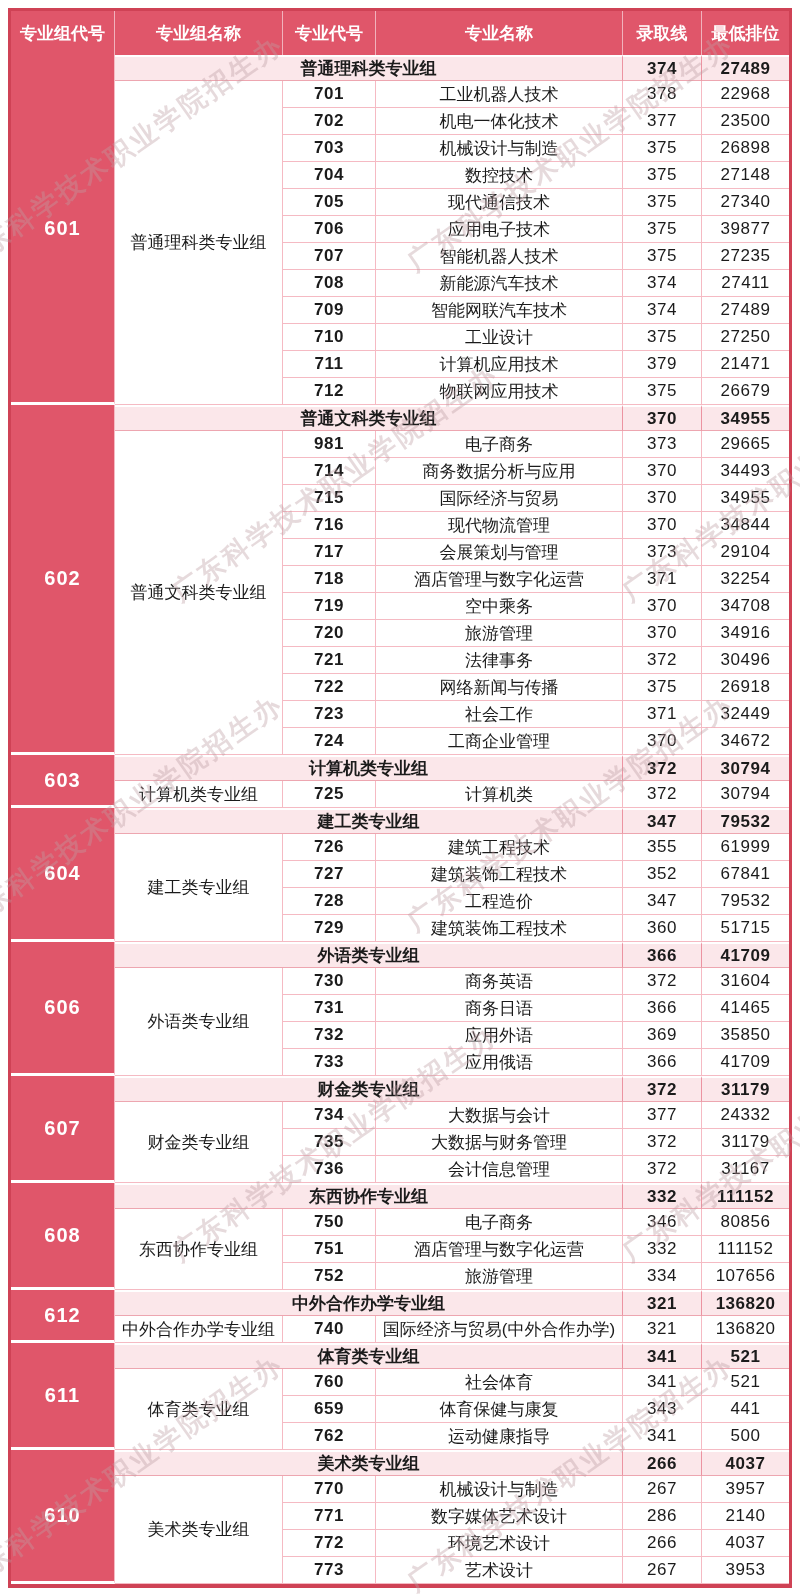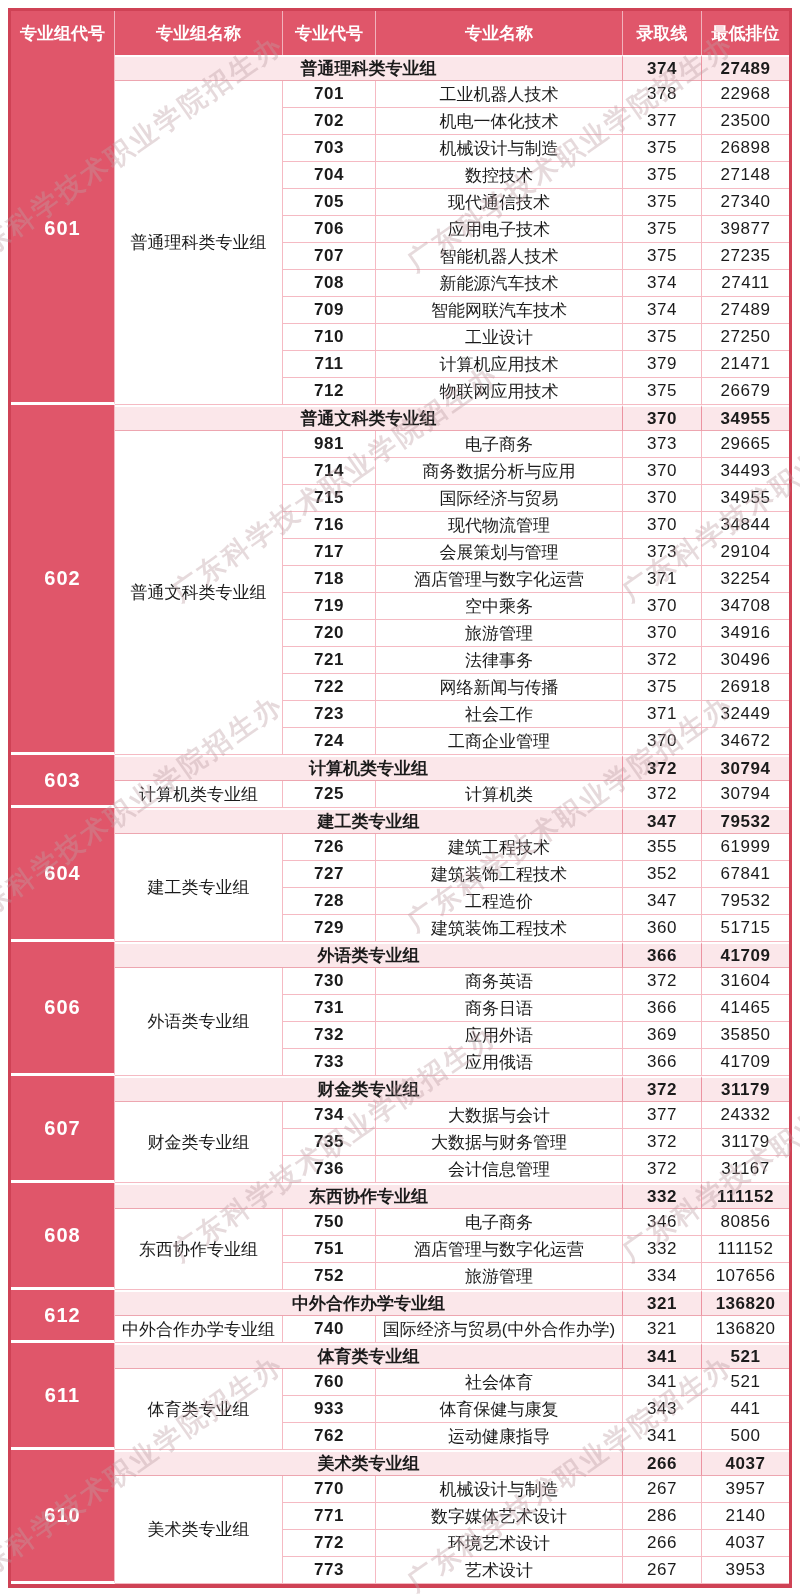--- a/index.html
+++ b/index.html
@@ -424,21 +424,21 @@
         <td class="rank-cell">521</td>
       </tr>
       <tr>
         <td class="side-name-cell" rowspan="3">体育类专业组</td>
         <td class="major-code-cell">760</td>
         <td class="major-name-cell">社会体育</td>
         <td class="score-cell">341</td>
         <td class="rank-cell">521</td>
       </tr>
       <tr>
-        <td class="major-code-cell">933</td>
+        <td class="major-code-cell">659</td>
         <td class="major-name-cell">体育保健与康复</td>
         <td class="score-cell">343</td>
         <td class="rank-cell">441</td>
       </tr>
       <tr>
         <td class="major-code-cell">762</td>
         <td class="major-name-cell">运动健康指导</td>
         <td class="score-cell">341</td>
         <td class="rank-cell">500</td>
       </tr>

